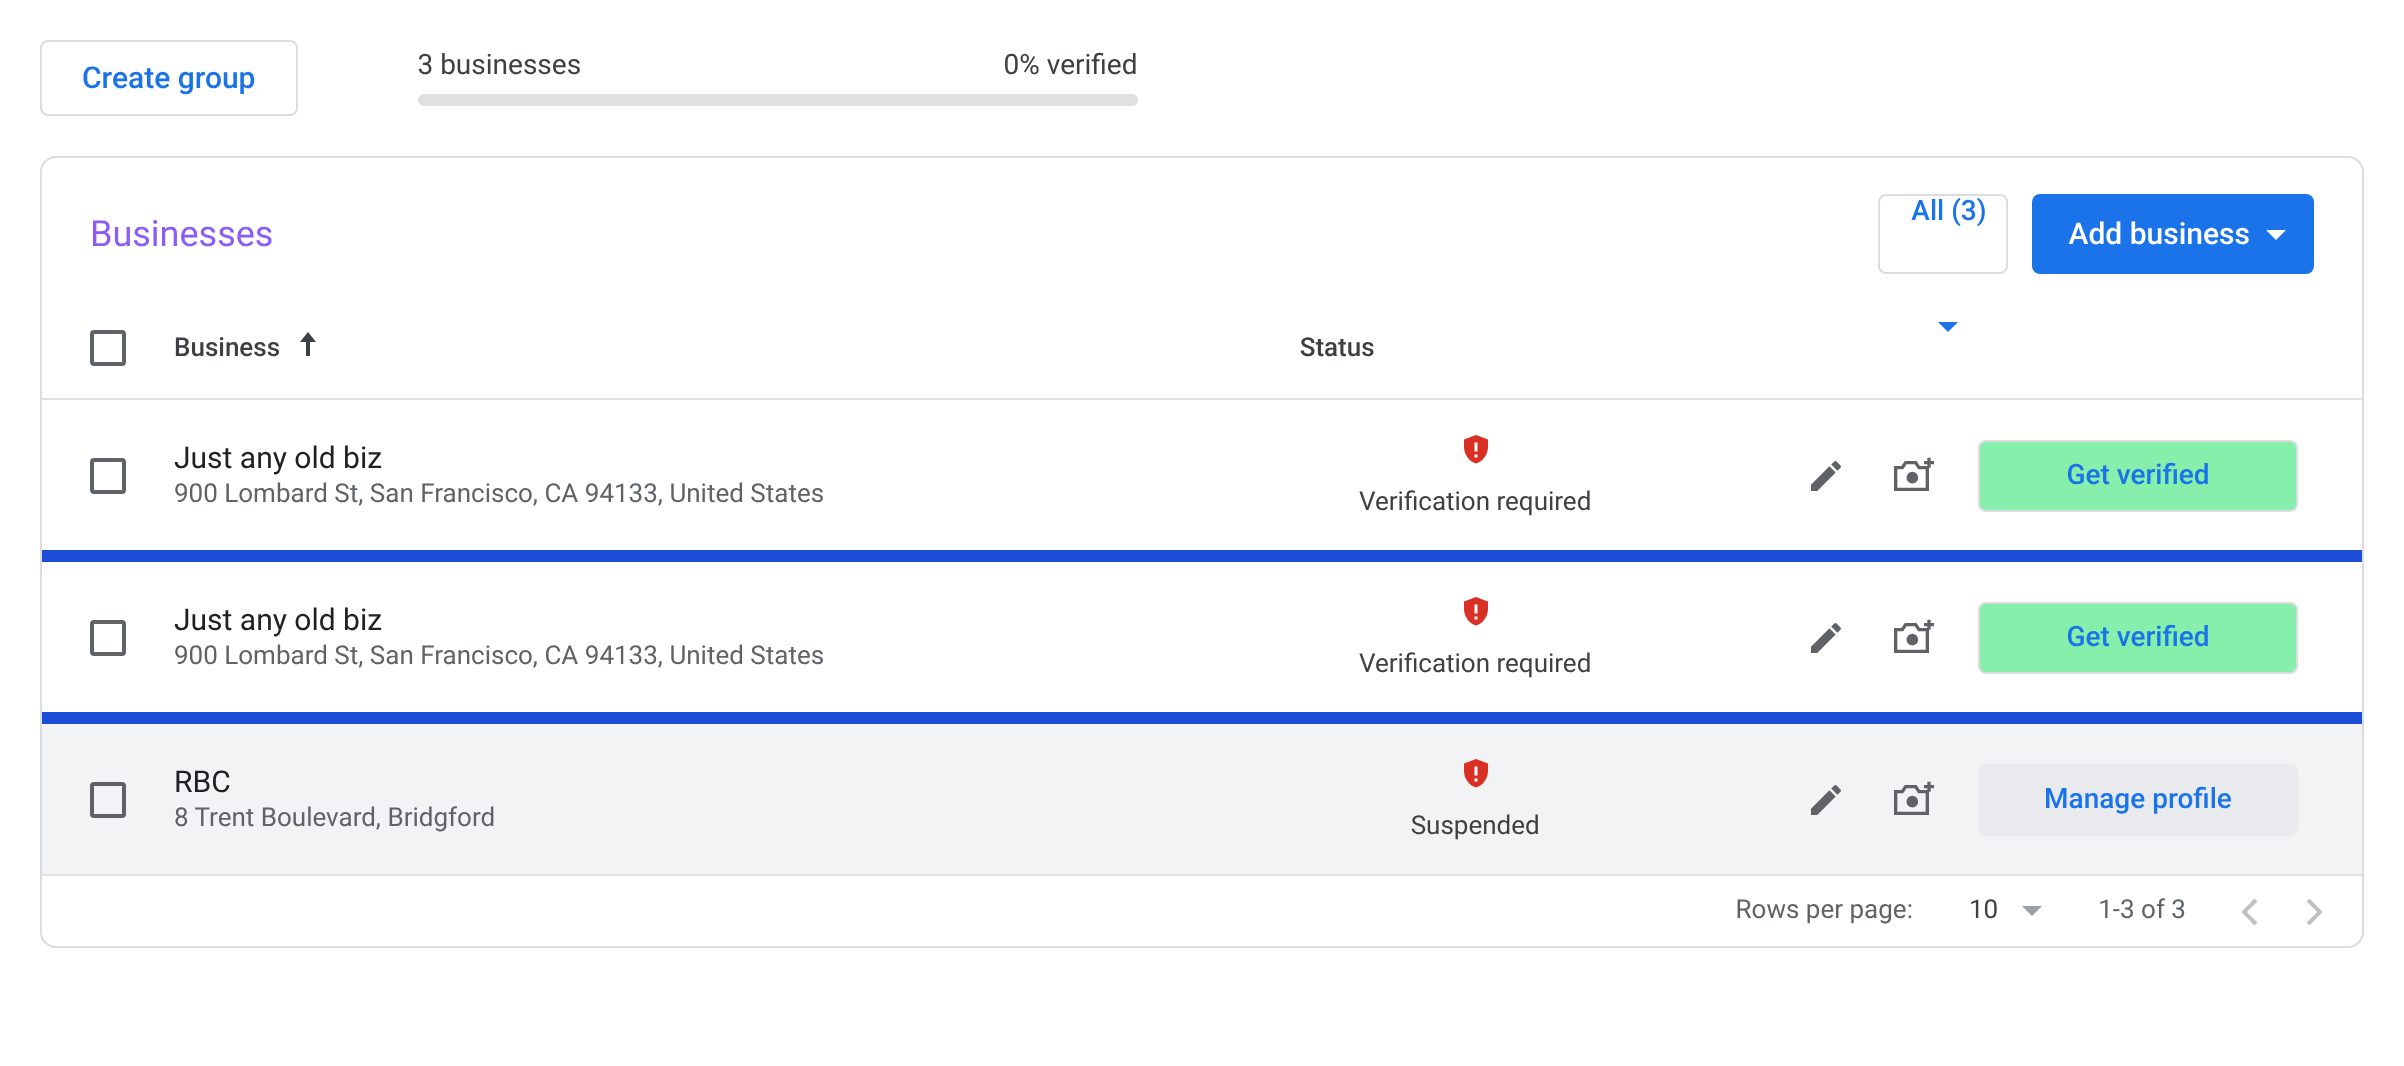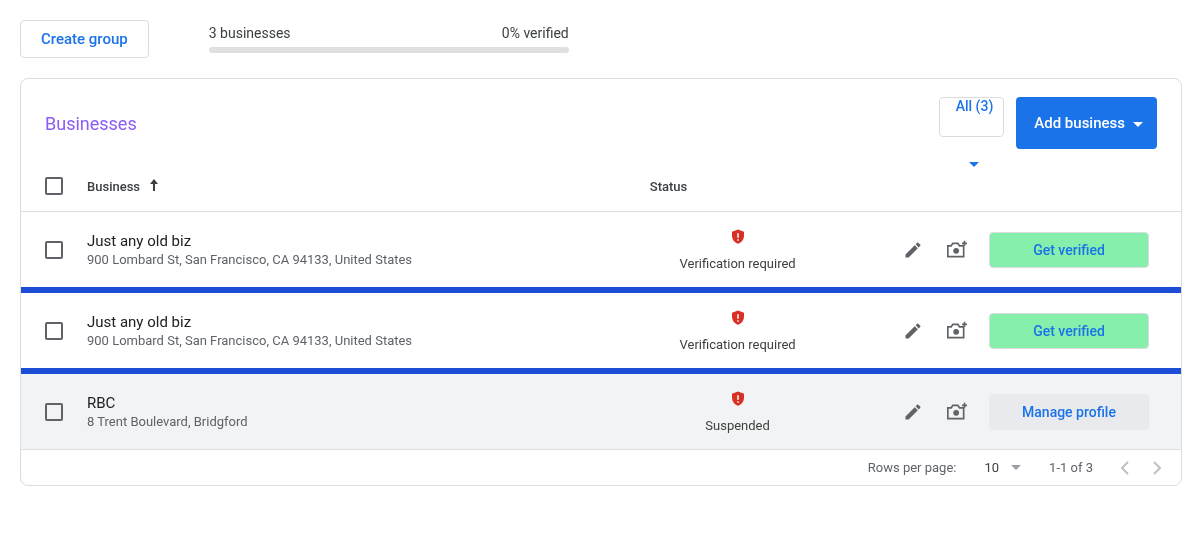--- a/index.html
+++ b/index.html
@@ -79,21 +79,21 @@
     align-items: center;
     gap: 44px;
     font-weight: 500;
     flex-direction: column;
   }
   .add-business-btn {
     border: none;
     background: #1a73e8;
     color: #fff;
     padding: 0 14px 0 18px;
-    height: 52px;
+    height: 40px;
     border-radius: 4px;
     font-size: 15px;
     cursor: pointer;
     display: flex;
     align-items: center;
     gap: 8px;
     font-family: inherit;
     font-weight: 500;
   }
   .caret-down { font-size: 10px; }
@@ -366,21 +366,21 @@
   </table>
 
   <div class="footer">
     <span>Rows per page:</span>
     <div class="rows-select">
       <span>10</span>
       <svg width="10" height="5" viewBox="0 0 10 5">
           <path d="M0 0l5 5 5-5z" fill="#9aa0a6"></path>
         </svg>
     </div>
-    <span>1-1 of 3</span>
+    <span>1-3 of 3</span>
     <div class="nav-icons">
       <span class="nav-arrow">
         <svg width="8" height="14" viewBox="0 0 8 14">
             <path d="M7 1L1 7l6 6" stroke="#bdc1c6" stroke-width="2" fill="none"></path>
           </svg>
       </span>
       <span class="nav-arrow">
         <svg width="8" height="14" viewBox="0 0 8 14">
             <path d="M1 1l6 6-6 6" stroke="#bdc1c6" stroke-width="2" fill="none"></path>
           </svg>

